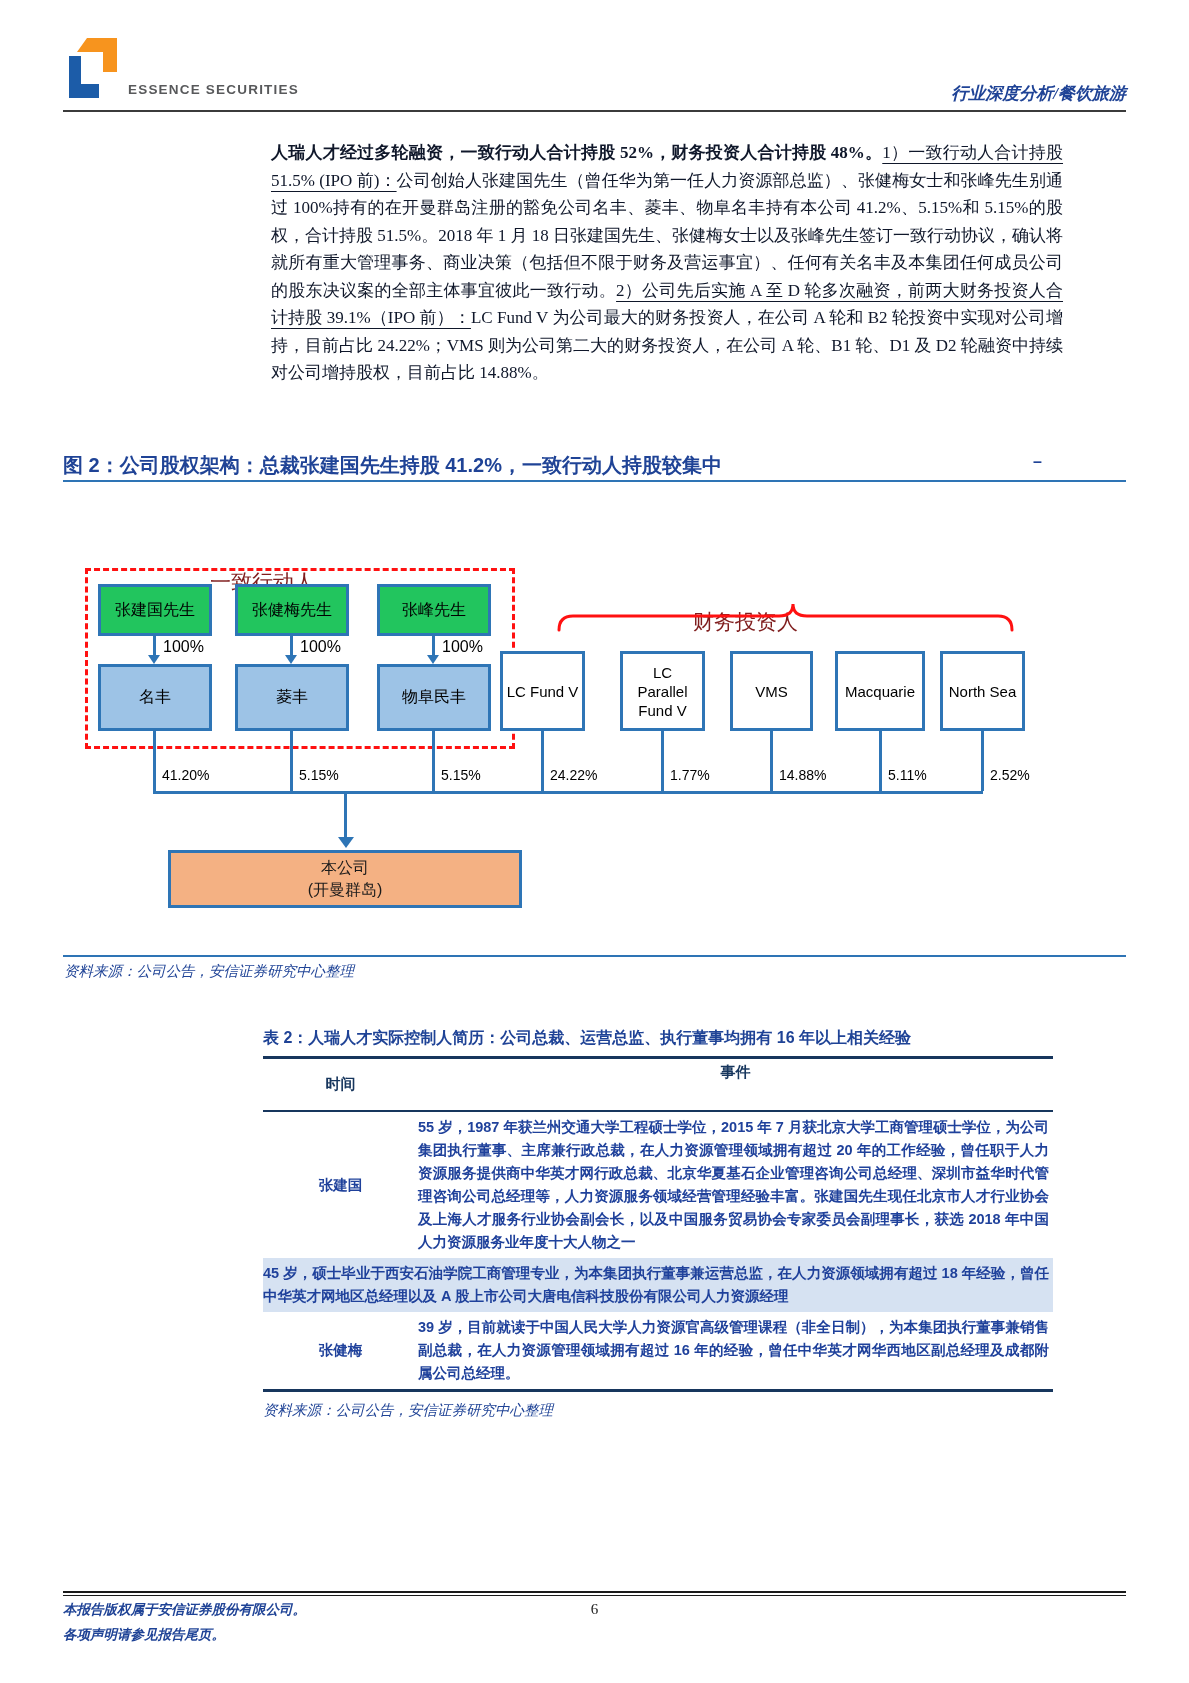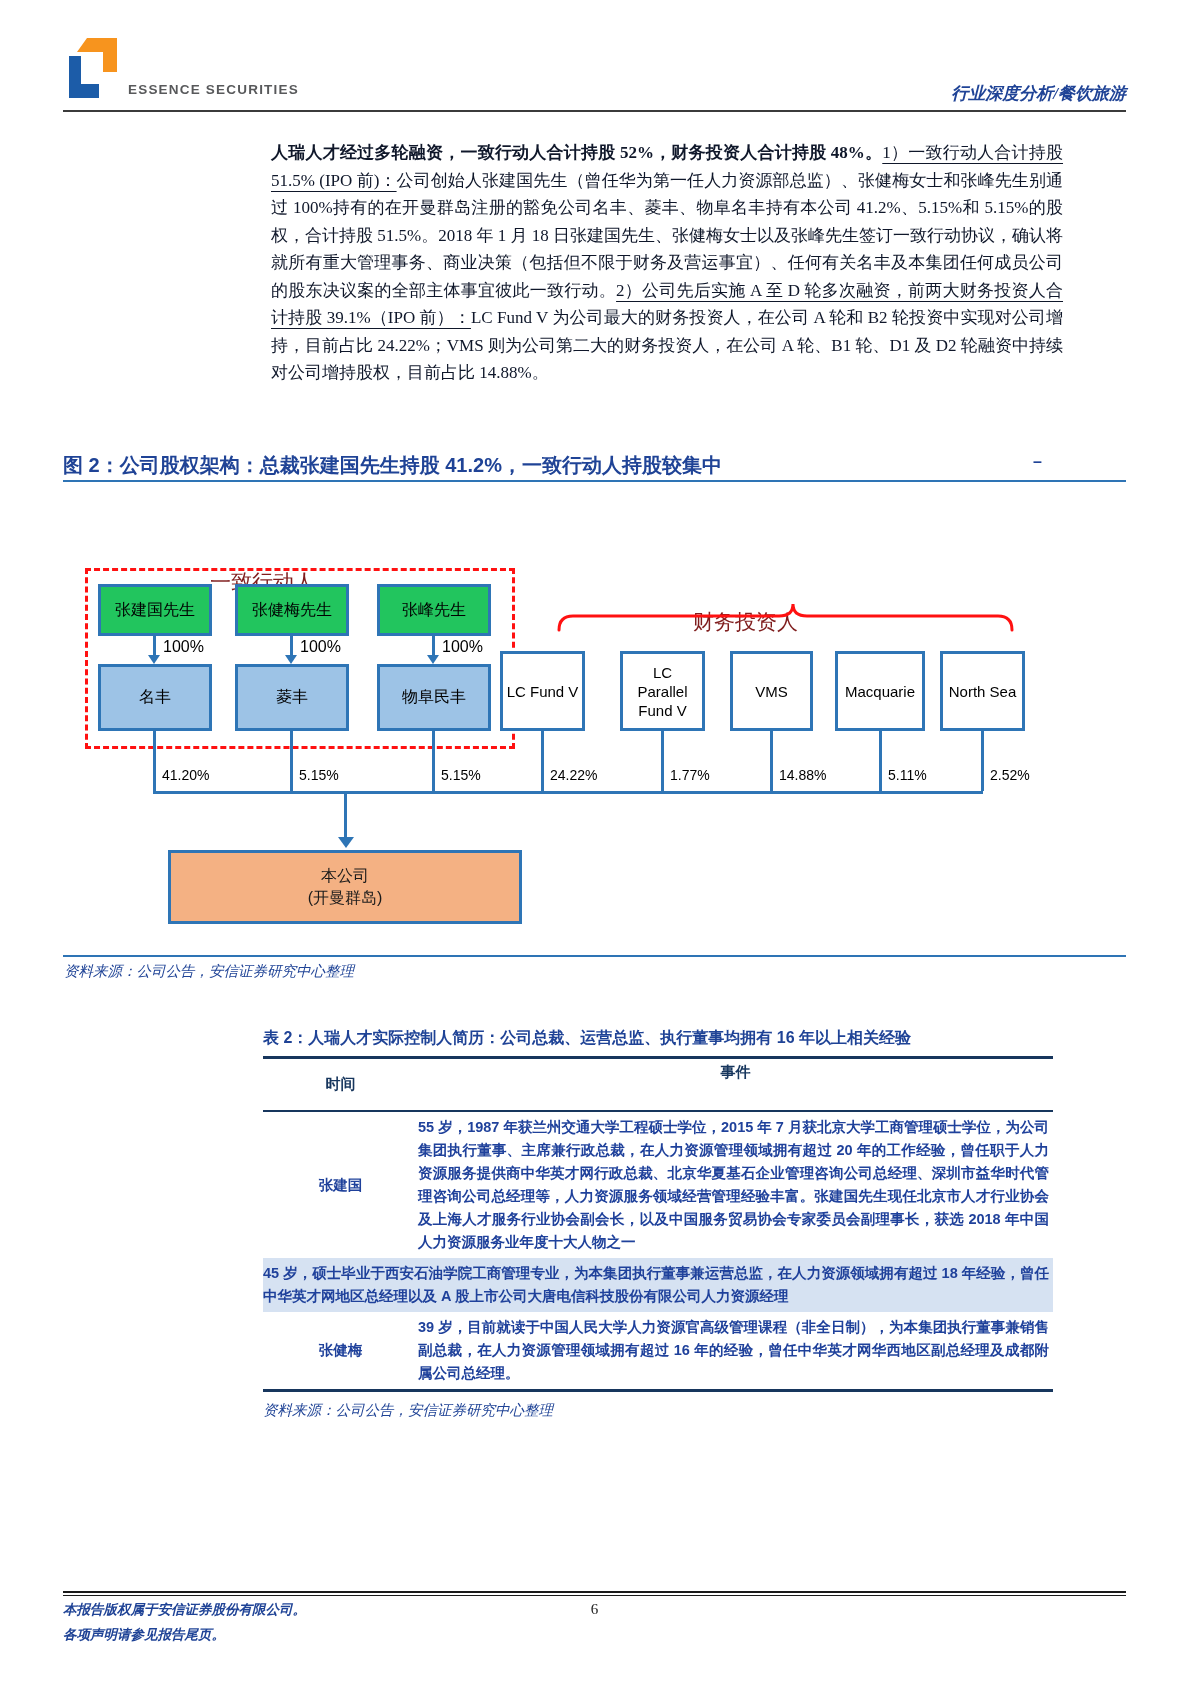--- a/index.html
+++ b/index.html
@@ -53,21 +53,21 @@
   .dl{position:absolute;top:243px;height:60px;width:2.5px;background:#2E75B6;}
   .dl1{left:90px;} .dl2{left:227px;} .dl3{left:369px;} .dl4{left:478px;}
   .dl5{left:598px;} .dl6{left:707px;} .dl7{left:816px;} .dl8{left:918px;}
   .pl{position:absolute;top:279px;font-size:14px;color:#000;}
   .pl1{left:99px;} .pl2{left:236px;} .pl3{left:378px;} .pl4{left:487px;}
   .pl5{left:607px;} .pl6{left:716px;} .pl7{left:825px;} .pl8{left:927px;}
   .connector{position:absolute;left:90px;top:303px;width:830px;height:2.5px;background:#2E75B6;}
   .marrow{position:absolute;left:281px;top:303px;width:3px;height:48px;background:#2E75B6;}
   .mhead{position:absolute;left:275px;top:349px;width:0;height:0;border-left:8px solid transparent;
          border-right:8px solid transparent;border-top:11px solid #2E75B6;}
-  .company-box{position:absolute;left:105px;top:362px;width:354px;height:74px;background:#F4B183;
+  .company-box{position:absolute;left:105px;top:362px;width:354px;height:58px;background:#F4B183;
          border:3px solid #2E75B6;box-sizing:border-box;display:flex;flex-direction:column;
          align-items:center;justify-content:center;font-size:16px;color:#1A1A1A;line-height:22px;}
   .fig-bottom-rule{position:absolute;left:63px;top:955px;width:1063px;border-top:2px solid #2E74B5;}
   .fig-source{position:absolute;left:64px;top:962px;font-family:"Liberation Serif",serif;
          font-style:italic;font-size:14.5px;color:#1F4396;}
 
   
   .table-block{position:absolute;left:263px;top:1028px;width:790px;}
   .tbl-title{font-size:16px;font-weight:bold;color:#1F4396;margin-bottom:7px;}
   .tbl{border-top:3px solid #17365D;border-bottom:3px solid #17365D;color:#1F419B;}

